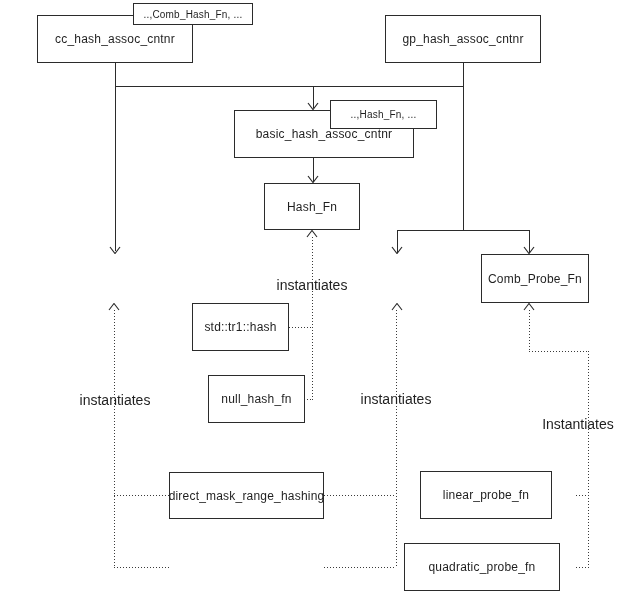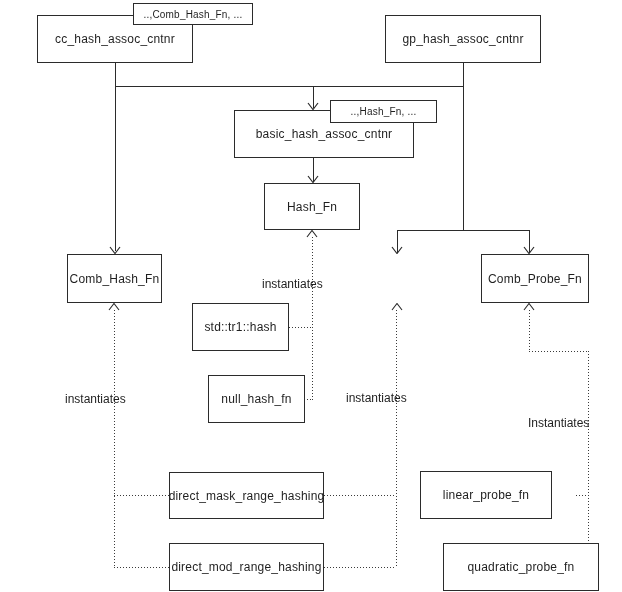--- a/index.html
+++ b/index.html
@@ -62,21 +62,22 @@
   .arrow {
     position: absolute;
     z-index: 4;
   }
   .arrow svg {
     display: block;
   }
   .edge-label {
     position: absolute;
     width: 100px;
-    font-size: 12px;
+    text-align: center;
+    font-size: 14px;
     color: #1f1f1f;
     z-index: 2;
     background: transparent;
   }
 </style>
 </head>
 <body>
 
 <div id="canvas">
 
@@ -161,50 +162,44 @@
     <span>..,Comb_Hash_Fn, ...</span>
   </div>
 
   <div class="node" style="left:385px; top:15px; width:156px; height:48px;">
     <span>gp_hash_assoc_cntnr</span>
   </div>
 
   <div class="node" style="left:234px; top:110px; width:180px; height:48px;">
     <span>basic_hash_assoc_cntnr</span>
   </div>
-  <div class="node param-box" style="left:330px; top:100px; width:107px; height:23px;">
+  <div class="node param-box" style="left:330px; top:100px; width:107px; height:29px;">
     <span>..,Hash_Fn, ...</span>
   </div>
 
   <div class="node" style="left:264px; top:183px; width:96px; height:47px;align-items:center;">
     <span>Hash_Fn</span>
   </div>
-  <div class="node" style="left:67px; top:254px; width:95px; height:49px;">
-    <span>Comb_Hash_Fn</span>
-  </div>
   <div class="node" style="left:481px; top:254px; width:108px; height:49px;">
     <span>Comb_Probe_Fn</span>
   </div>
 
   <div class="node" style="left:192px; top:303px; width:97px; height:48px;">
     <span>std::tr1::hash</span>
   </div>
   <div class="node" style="left:208px; top:375px; width:97px; height:48px;">
     <span>null_hash_fn</span>
   </div>
   <div class="node" style="left:169px; top:472px; width:155px; height:47px;">
     <span>direct_mask_range_hashing</span>
   </div>
-  <div class="node" style="left:169px; top:543px; width:155px; height:48px;">
-    <span>direct_mod_range_hashing</span>
-  </div>
   <div class="node" style="left:420px; top:471px; width:132px; height:48px;">
     <span>linear_probe_fn</span>
   </div>
-  <div class="node" style="left:443px; top:543px; width:156px; height:48px;text-align:center;">
+  <div class="node" style="left:404px; top:543px; width:156px; height:48px;text-align:center;">
     <span>quadratic_probe_fn</span>
   </div>
 
   <div class="edge-label" style="left:65px; top:392px;">instantiates</div>
   <div class="edge-label" style="left:262px; top:277px;">instantiates</div>
   <div class="edge-label" style="left:346px; top:391px;">instantiates</div>
   <div class="edge-label" style="left:528px; top:416px;">Instantiates</div>
 
 </div>
 

